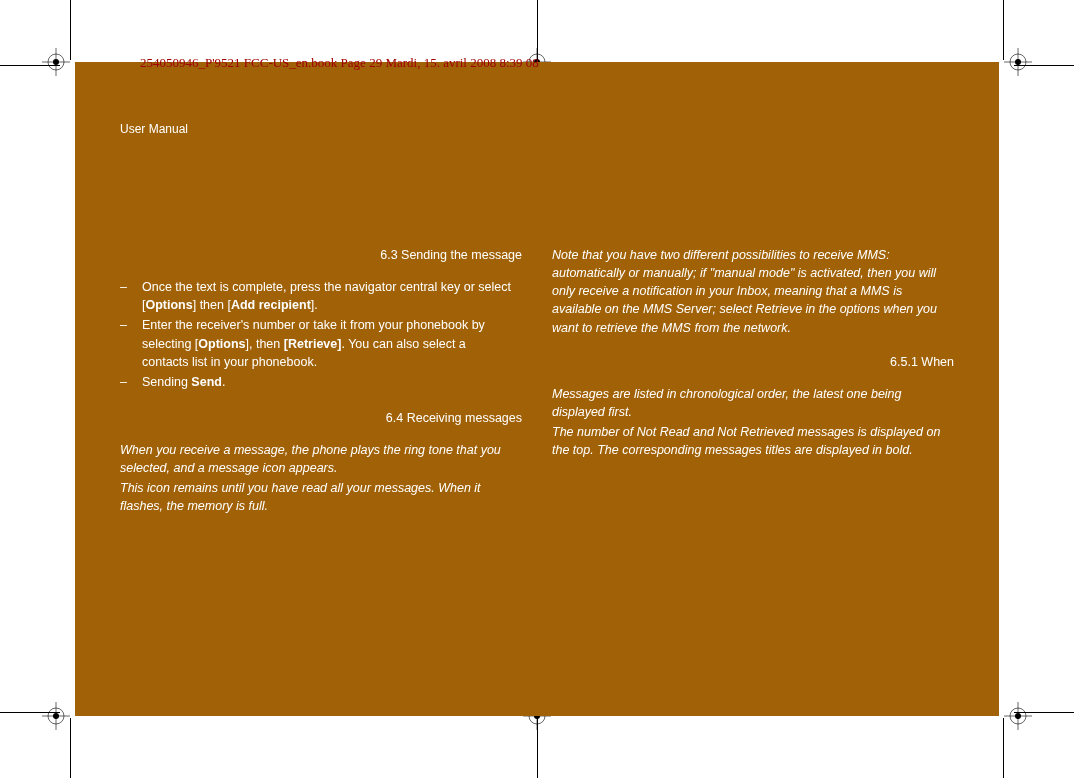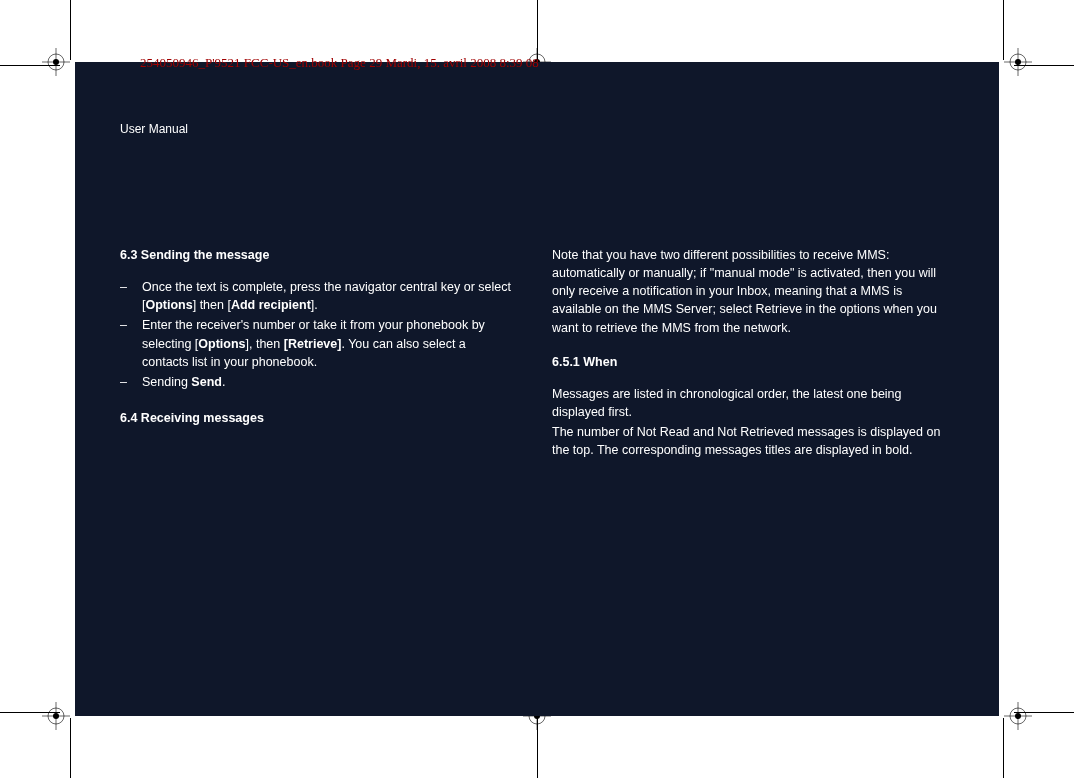--- a/index.html
+++ b/index.html
@@ -39,21 +39,21 @@
   .reg-br { bottom: 48px; right: 42px; }
   .reg-mt { top: 48px; left: 50%; margin-left:-14px; }
   .reg-mb { bottom: 48px; left: 50%; margin-left:-14px; }
 
   .page {
     position: absolute;
     left: 75px;
     right: 75px;
     top: 62px;
     bottom: 62px;
-    background: #0f172a;
+    background: #a16207;
     color: #fff;
     padding: 60px 45px 40px 45px;
     box-sizing: border-box;
   }
   .header-note {
     position: absolute;
     top: 55px;
     left: 140px;
     font-family: "Times New Roman", serif;
     font-size: 13px;
@@ -67,41 +67,42 @@
   .columns {
     display: flex;
     gap: 30px;
   }
   .col {
     flex: 1;
     font-size: 12.5px;
     line-height: 1.45;
   }
   .section-head {
-    font-weight: bold;
+    font-weight: normal;
     margin-bottom: 14px;
+    text-align: right;
   }
   .bullet-list {
     list-style: none;
     padding: 0;
     margin: 0 11px 18px 0;
   }
   .bullet-list li {
     position: relative;
     padding-left: 22px;
     margin-bottom: 2px;
   }
   .bullet-list li::before {
     content: "–";
     position: absolute;
     left: 0;
   }
   .bold { font-weight: bold; }
   p { margin: 0 0 2px 0; }
-  .para-block { margin-bottom: 16px; }
+  .para-block { margin-bottom: 16px; font-style: italic; }
 </style>
 </head>
 <body>
 
 <div class="cm-h-top-left"></div>
 <div class="cm-h-top-right"></div>
 <div class="cm-v-top-left"></div>
 <div class="cm-v-top-right"></div>
 <div class="cm-h-bot-left"></div>
 <div class="cm-h-bot-right"></div>
@@ -166,20 +167,24 @@
 
   <div class="columns">
     <div class="col">
       <div class="section-head">6.3 Sending the message</div>
       <ul class="bullet-list">
         <li><span>Once the text is complete, press the navigator central key or select [</span><span class="bold">Options</span><span>] then [</span><span class="bold">Add recipient</span><span>].</span></li>
         <li><span>Enter the receiver's number or take it from your phonebook by selecting [</span><span class="bold">Options</span><span>], then </span><span class="bold">[Retrieve]</span><span>. You can also select a contacts list in your phonebook.</span></li>
         <li><span>Sending </span><span class="bold">Send</span><span>.</span></li>
       </ul>
       <div class="section-head">6.4 Receiving messages</div>
+      <div class="para-block">
+        <p>When you receive a message, the phone plays the ring tone that you selected, and a message icon appears.</p>
+        <p>This icon remains until you have read all your messages. When it flashes, the memory is full.</p>
+      </div>
     </div>
 
     <div class="col">
       <div class="para-block">Note that you have two different possibilities to receive MMS: automatically or manually; if "manual mode" is activated, then you will only receive a notification in your Inbox, meaning that a MMS is available on the MMS Server; select Retrieve in the options when you want to retrieve the MMS from the network.</div>
       <div class="section-head">6.5.1 When</div>
       <div class="para-block">
         <p>Messages are listed in chronological order, the latest one being displayed first.</p>
         <p>The number of Not Read and Not Retrieved messages is displayed on the top. The corresponding messages titles are displayed in bold.</p>
       </div>
     </div>

